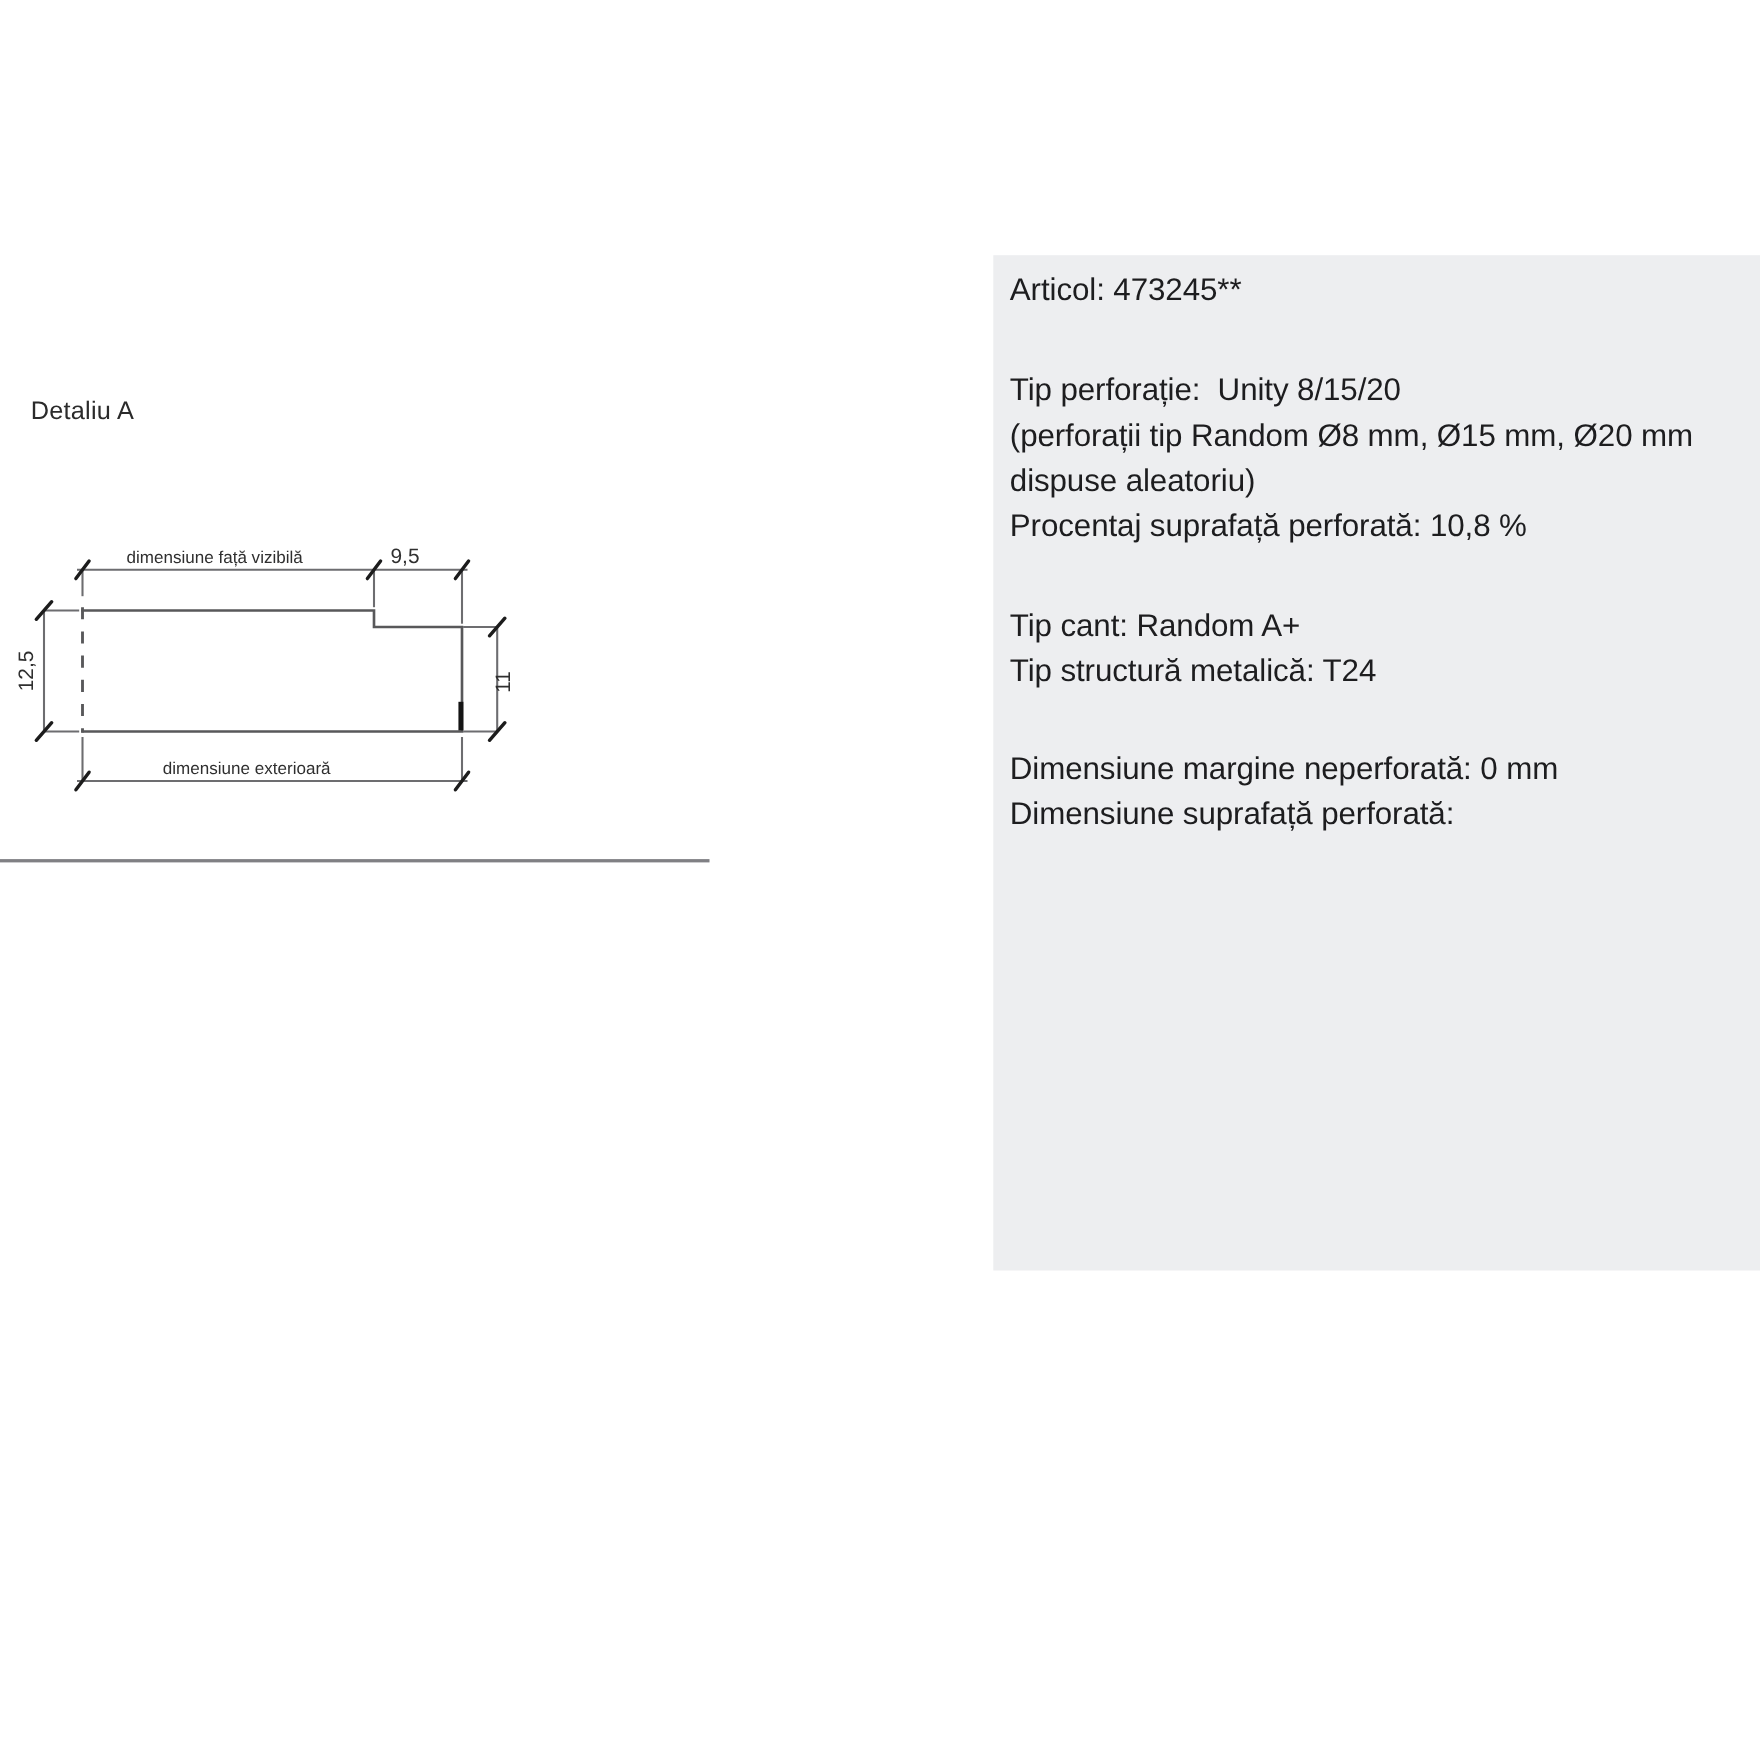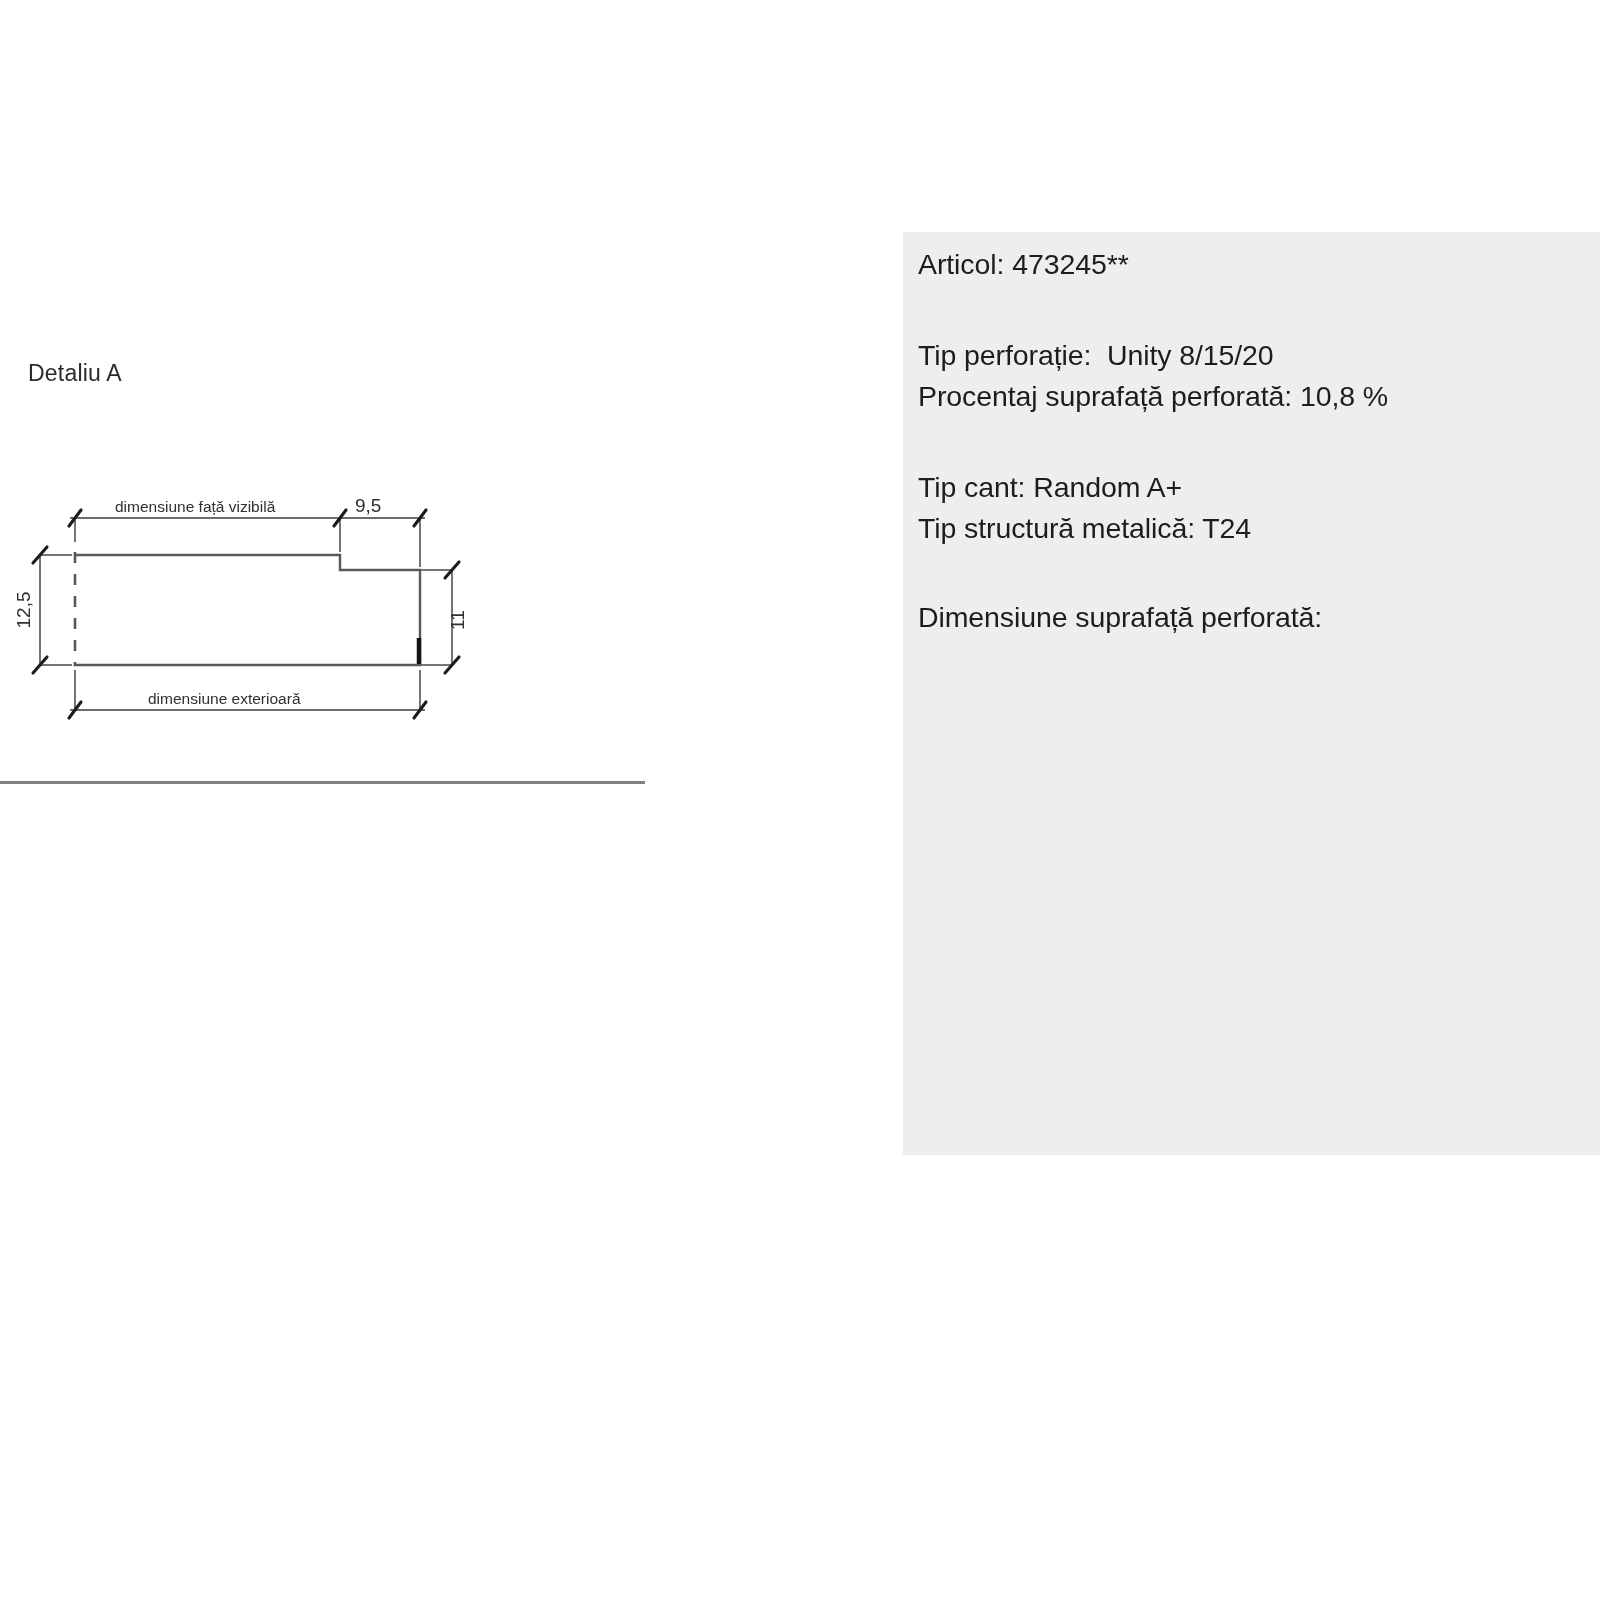--- a/index.html
+++ b/index.html
@@ -185,20 +185,23 @@
       <span class="val">473245**</span>
     </div>
 
     <div class="spec-gap-lg"></div>
 
     <div class="spec-line">
       <span class="lbl">Tip perforație:</span>
       &nbsp;<span class="val">Unity 8/15/20</span>
     </div>
 
+    <div class="spec-line wrapok">
+      <span class="val">(perforații tip Random Ø8 mm, Ø15 mm, Ø20 mm dispuse aleatoriu)</span>
+    </div>
 
     <div class="spec-line">
       <span class="lbl">Procentaj suprafață perforată:</span>
       <span class="val">10,8 %</span>
     </div>
 
     <div class="spec-gap-lg"></div>
 
     <div class="spec-line">
       <span class="lbl">Tip cant:</span>
@@ -208,19 +211,23 @@
     <div class="spec-line">
       <span class="lbl">Tip structură metalică:</span>
       <span class="val">T24</span>
     </div>
 
     <div class="spec-gap-md"></div>
 
 
 
 
+    <div class="spec-line">
+      <span class="lbl">Dimensiune margine neperforată:</span>
+      <span class="val">0 mm</span>
+    </div>
 
     <div class="spec-line">
       <span class="lbl">Dimensiune suprafață perforată:</span>
     </div>
 
   </div>
 </div>
 
 </body></html>

